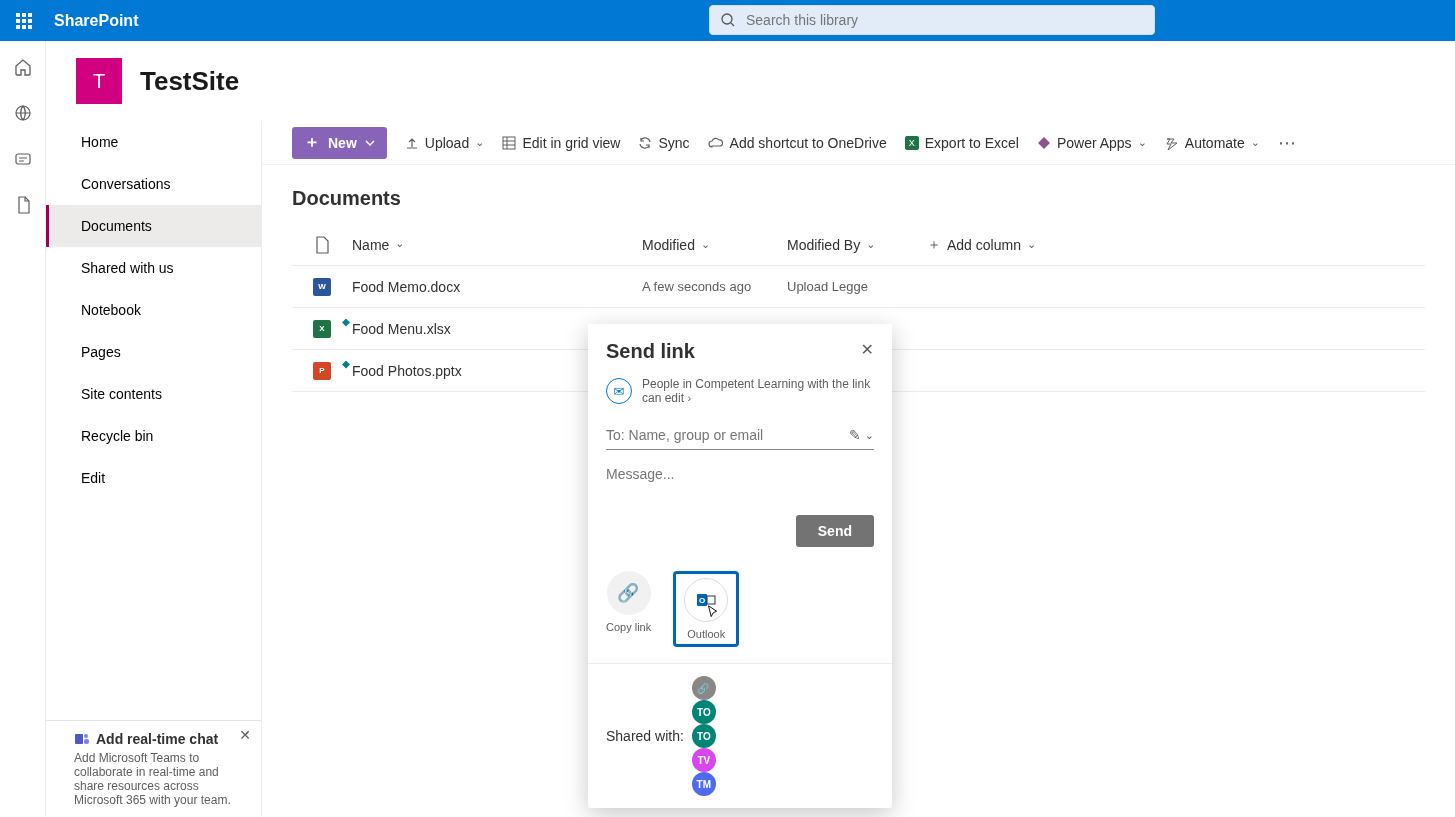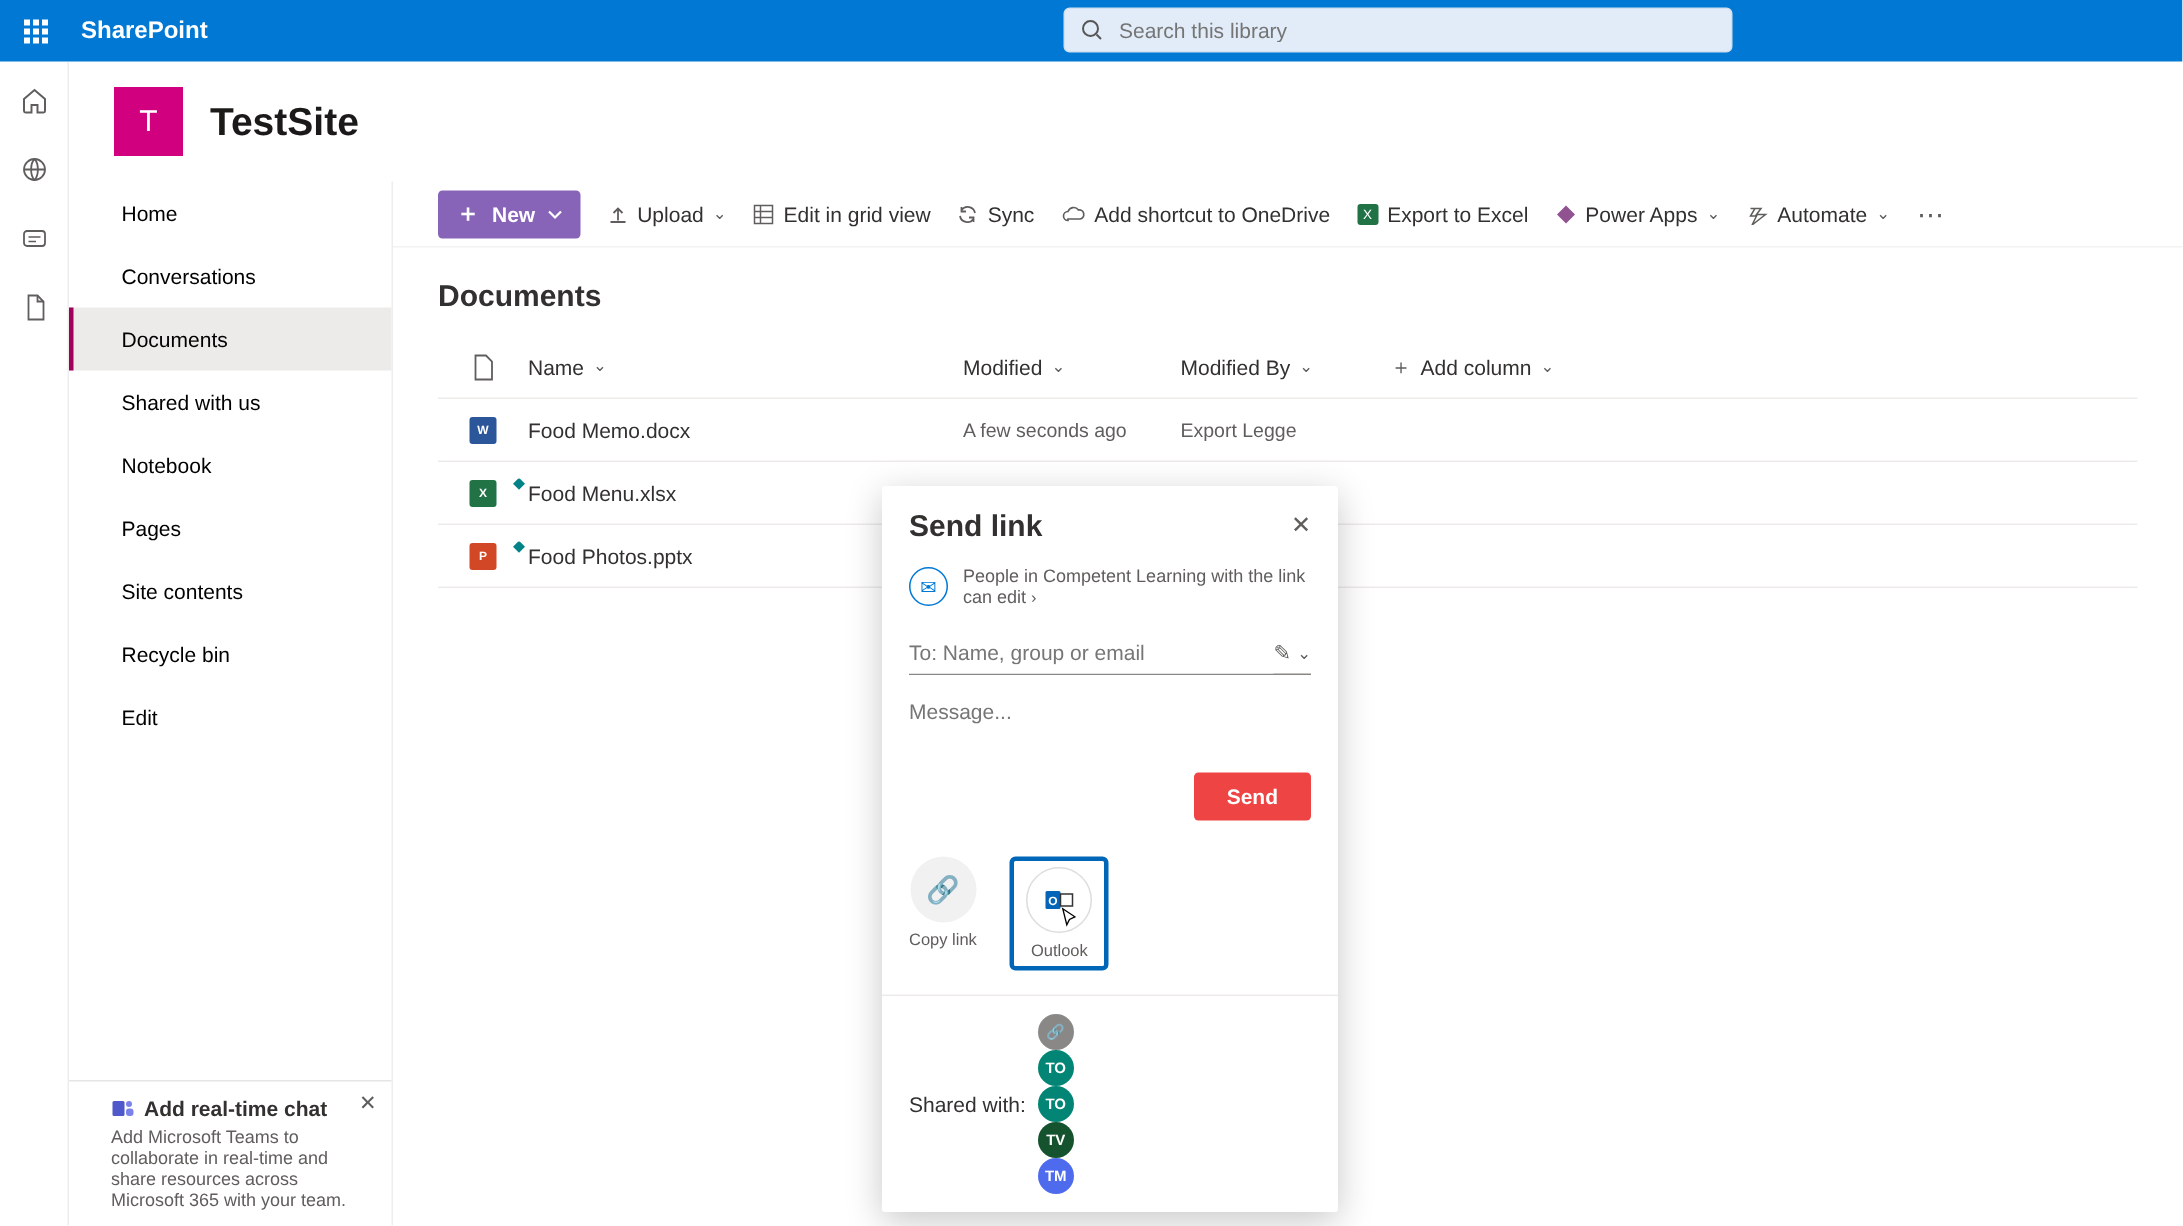--- a/index.html
+++ b/index.html
@@ -269,21 +269,21 @@
 .pen-icon { color:#605e5c; font-size:14px; cursor:pointer; margin-right:4px;}
 .pen-chev { color:#605e5c; font-size:11px; cursor:pointer;}
 .msg-input {
   border:none; outline:none; resize:none;
   margin:16px 18px 14px 18px; width:calc(100% - 36px);
   font-size:14px; height:32px; font-family:inherit;
 }
 .msg-input::placeholder{color:#767676;}
 .send-row { display:flex; justify-content:flex-end; padding:0 18px 18px 18px;}
 .btn-send {
-  background:#ef4444; color:#fff; border:none;
+  background:#737373; color:#fff; border:none;
   height:32px; padding:0 22px; font-size:14px; font-weight:600; border-radius:3px;
   cursor:pointer;
 }
 .share-options {
   display:flex; gap:22px; padding:6px 18px 16px 18px;
 }
 .share-opt { text-align:center; cursor:pointer; font-size:11px; color:#605e5c;}
 .share-circle {
   width:44px; height:44px; border-radius:50%; background:#f1f1f1;
   display:flex; align-items:center; justify-content:center; margin:0 auto 6px auto;
@@ -302,21 +302,21 @@
   padding:12px 18px;
   font-size:14px;
 }
 .shared-chip {
   width:24px; height:24px; border-radius:50%;
   display:flex; align-items:center; justify-content:center;
   color:#fff; font-size:10px; font-weight:600;
 }
 .chip-gray{ background:#8a8886;}
 .chip-teal{ background:#028574;}
-.chip-red { background:#14532d;}
+.chip-red { background:#d946ef;}
 .chip-blue{ background:#4f6bed;}
 </style>
 </head>
 <body>
 
 <div class="top-bar">
   <div class="app-launcher">
     <div class="app-launcher-grid">
         <span></span>
         <span></span>
@@ -485,21 +485,21 @@
           </div>
           <div id="table-body">
               <div class="trow">
                 <div class="col-icon">
                   <span class="file-badge fb-word">W</span>
                 </div>
                 <div class="col-name">
                   <span class="">Food Memo.docx</span>
                 </div>
                 <div class="col-mod">A few seconds ago</div>
-                <div class="col-by">Export Legge</div>
+                <div class="col-by">Upload Legge</div>
                 <div class="col-add"></div>
               </div>
               <div class="trow">
                 <div class="col-icon">
                   <span class="file-badge fb-excel">X</span>
                 </div>
                 <div class="col-name">
                   <span class="new-ind">Food Menu.xlsx</span>
                 </div>
                 <div class="col-mod"></div>

